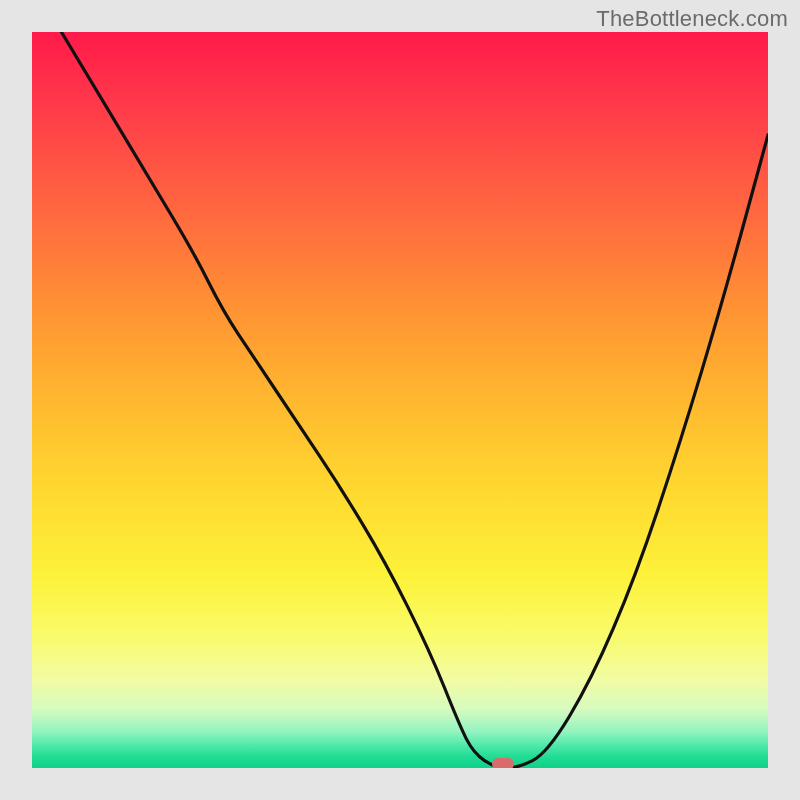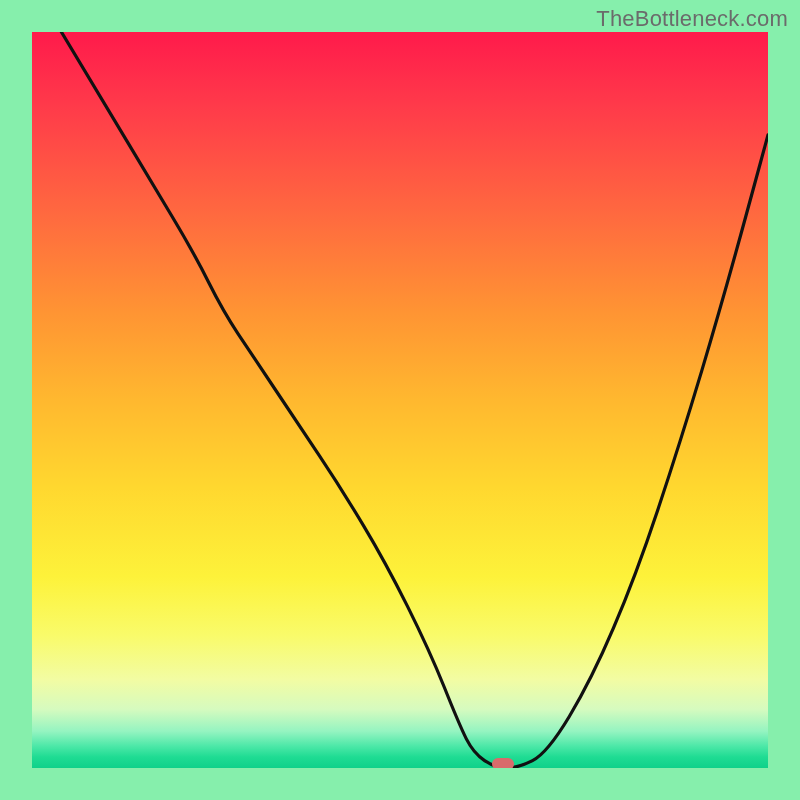--- a/index.html
+++ b/index.html
@@ -8,21 +8,21 @@
     width: 800px;
     height: 800px;
     background: #000;
     overflow: hidden;
     font-family: Arial, Helvetica, sans-serif;
   }
   .frame {
     position: relative;
     width: 800px;
     height: 800px;
-    background: #86efac;
+    background: #e5e5e5;
   }
   .watermark {
     position: absolute;
     top: 6px;
     right: 12px;
     color: #6b6b6b;
     font-size: 22px;
     font-weight: 500;
     letter-spacing: 0.2px;
     z-index: 5;

